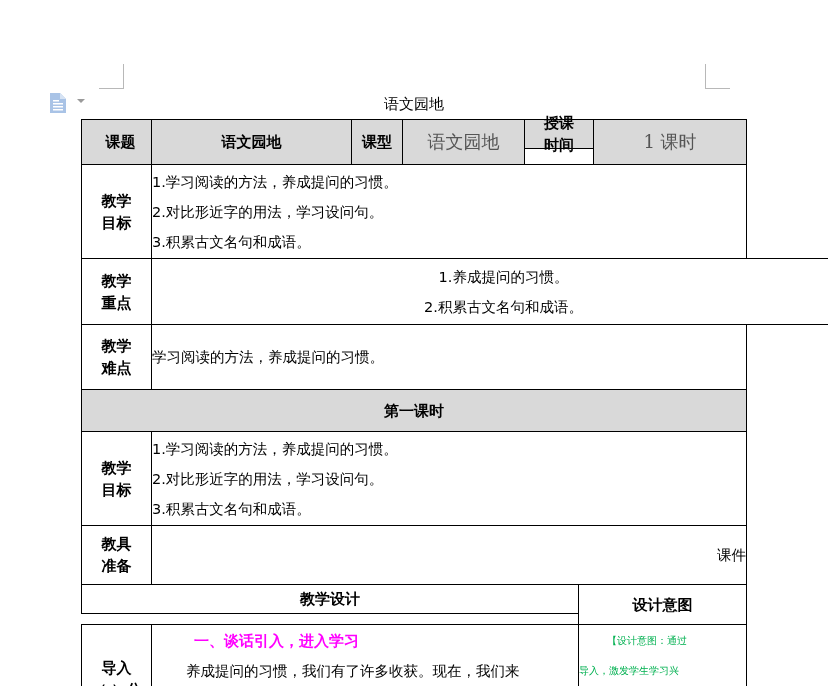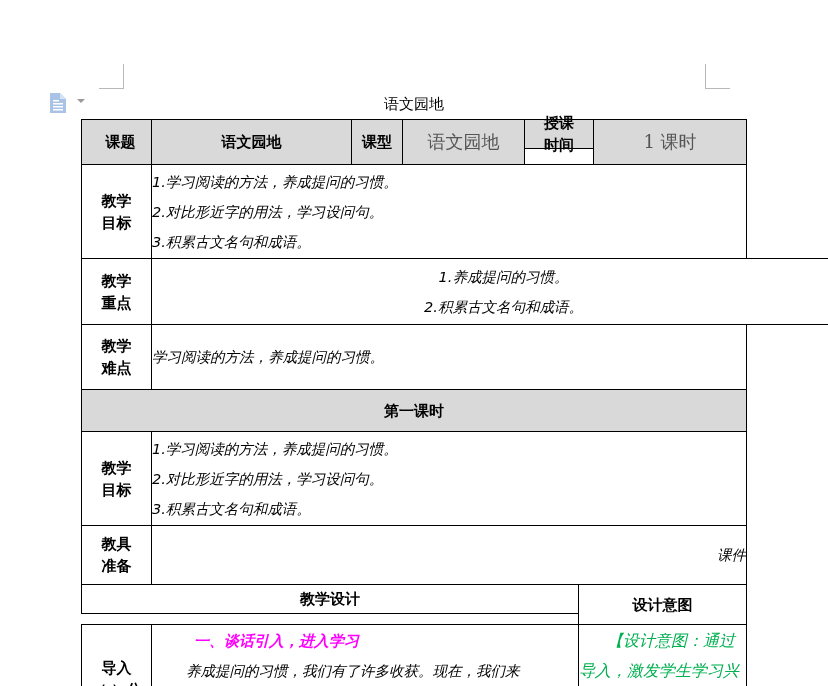--- a/index.html
+++ b/index.html
@@ -10,23 +10,23 @@
   .corner.tr { left:705px; top:64px; border-width:0 0 1px 1px; }
   .doc-icon { position:absolute; left:49px; top:92px; width:18px; height:22px; }
   .doc-dd { position:absolute; left:77px; top:99px; width:0; height:0;
             border-left:4px solid transparent; border-right:4px solid transparent; border-top:4px solid #9a9a9a; }
   .header-title { position:absolute; left:0; width:828px; top:95px; text-align:center; font-size:15px; }
   .cell { position:absolute; box-sizing:border-box; border:1px solid #000; display:flex; align-items:center; }
   .gray { background:#d9d9d9; }
   .lbl { justify-content:center; text-align:center; font-weight:bold; font-size:15px; line-height:22px; }
   .serif { font-family:"DejaVu Serif","Liberation Serif",serif; color:#555; font-size:18px; font-weight:normal; justify-content:center; }
   .lines { flex-direction:column; align-items:flex-start; justify-content:center; font-size:14.5px; }
-  .lines div { height:30px; line-height:30px; padding-left:0; white-space:nowrap;font-style:italic; }
+  .lines div { height:30px; line-height:30px; padding-left:0; white-space:nowrap; }
   .pink { color:#ff00ff; font-weight:bold; font-size:15px; }
-  .green { color:#00b050; font-size:16px; }
+  .green { color:#00b050; font-size:10px; }
 </style>
 </head>
 <body>
 
 <div class="corner tl"></div>
 <div class="corner tr"></div>
 <svg class="doc-icon" viewBox="0 0 18 22">
   <path d="M1 1 H11 L17 7 V21 H1 Z" fill="#a9c3e6"></path>
   <path d="M11 1 V7 H17" fill="#d6e3f4"></path>
   <rect x="4" y="8" width="6" height="1.5" fill="#fff"></rect>

